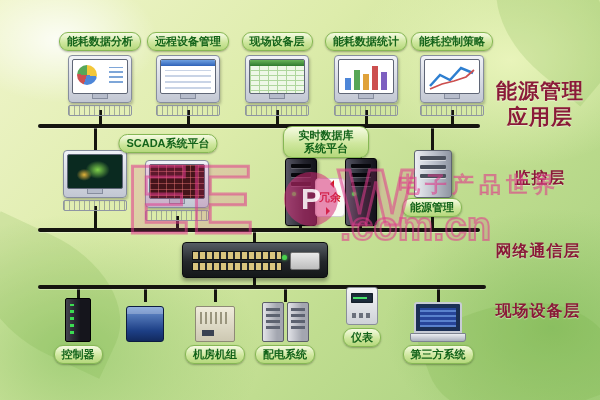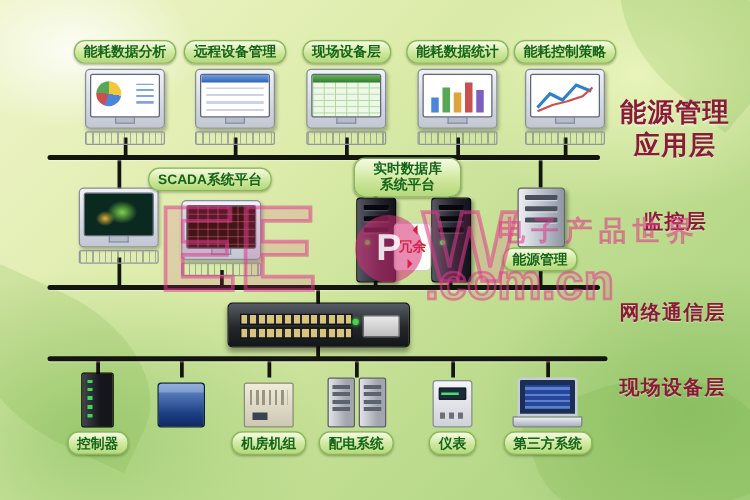--- a/index.html
+++ b/index.html
@@ -284,21 +284,21 @@
   </div>
 
   <div class="devnode" style="left:247px;top:296px;">
     <div class="dev-icon">
       <div class="d-cab"></div>
       <div class="d-cab"></div>
     </div>
     <div class="pill">配电系统</div>
   </div>
 
-  <div class="devnode" style="left:324px;top:296px;font-family:Liberation Serif, serif;">
+  <div class="devnode" style="left:324px;top:279px;font-family:Liberation Serif, serif;">
     <div class="dev-icon">
         <div class="d-meter">
           <div class="disp"></div>
           <div class="btns"></div>
         </div>
       </div>
     <div class="pill">仪表</div>
   </div>
 
   <div class="devnode" style="left:400px;top:296px;">

